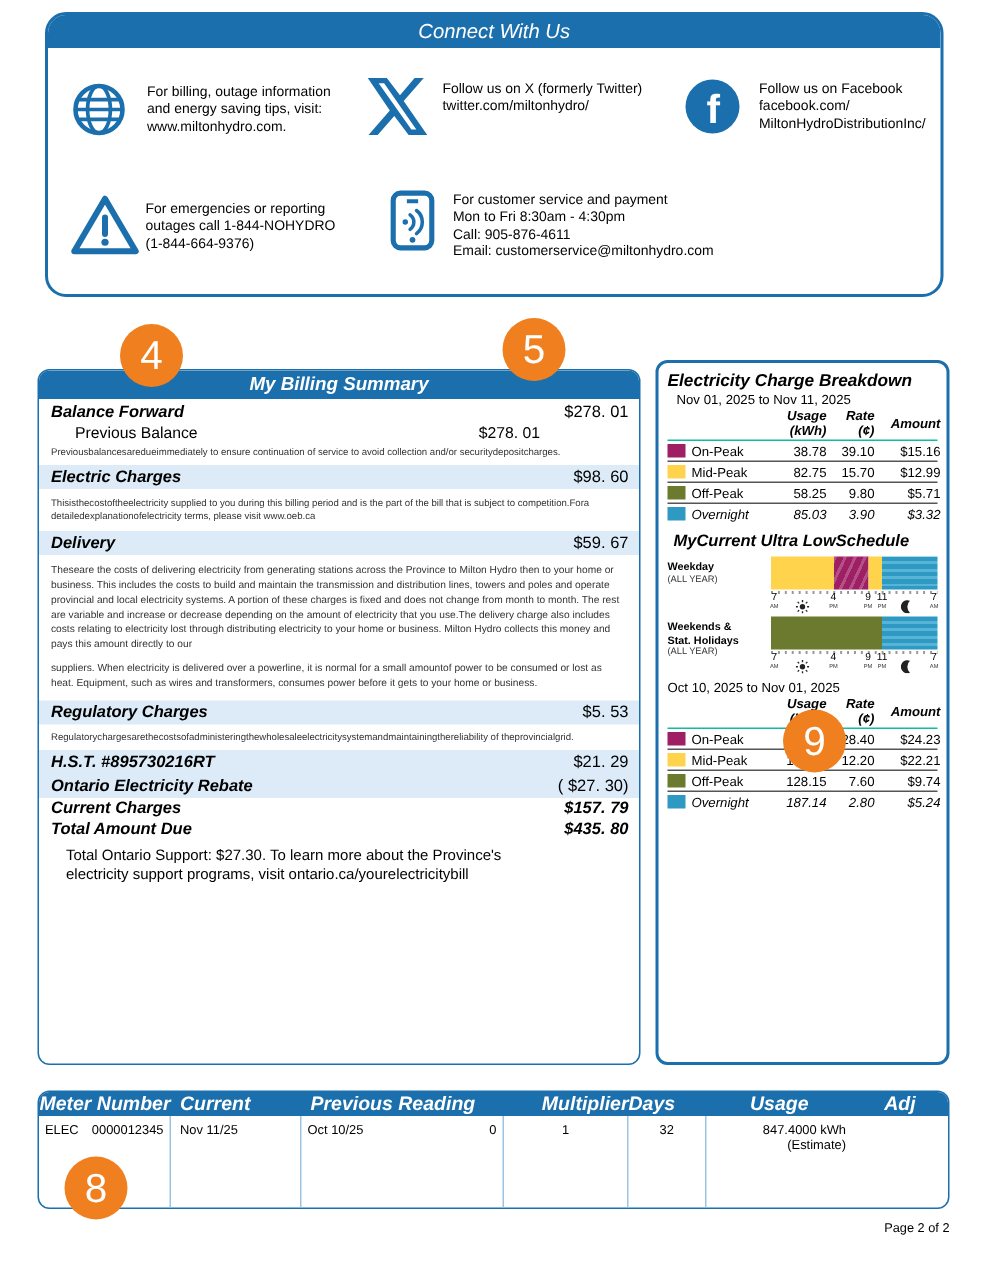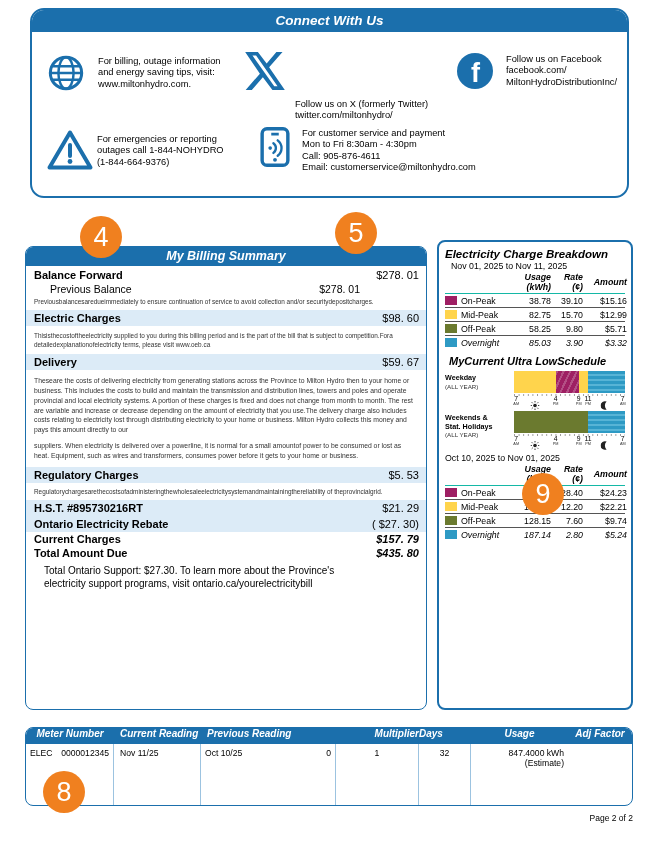--- a/index.html
+++ b/index.html
@@ -13,38 +13,38 @@
   }
   *{margin:0;padding:0;box-sizing:border-box;}
   html,body{background:#fff;}
   body{
     width:658px;height:851px;position:relative;
     font-family:"Liberation Sans",sans-serif;color:#000;overflow:hidden;
   }
   
   .connect-box{position:absolute;left:30px;top:8px;width:599px;height:190px;
     border:2.5px solid var(--blue);border-radius:14px;overflow:hidden;background:#fff;}
-  .connect-header{background:var(--blue);color:#fff;font-weight:bold;font-style:italic;
+  .connect-header{background:var(--blue);color:#fff;font-weight:normal;font-style:italic;
     text-align:center;font-size:13.5px;padding:3px 0 4px;}
   .ci{position:absolute;display:flex;align-items:flex-start;}
   .ci .txt{font-size:9.3px;line-height:1.22;padding-top:2px;}
   .ci svg{flex:0 0 auto;}
   .ci1{left:15px;top:44px;} .ci1 .txt{margin-left:13px;}
-  .ci2{left:213px;top:42px;} .ci2 .txt{margin-left:10px;margin-top:45px;}
+  .ci2{left:213px;top:42px;} .ci2 .txt{margin-left:10px;}
   .ci3{left:424px;top:42px;} .ci3 .txt{margin-left:12px;}
   .ci4{left:14px;top:118px;} .ci4 .txt{margin-left:3px;padding-top:6px;}
   .ci5{left:228px;top:116px;} .ci5 .txt{margin-left:12px;}
   
   .billing-box{position:absolute;left:25px;top:246px;width:402px;height:464px;
     border:1.5px solid var(--blue);border-radius:8px;overflow:hidden;background:#fff;}
   .billing-header{background:var(--blue);color:#fff;font-weight:bold;font-style:italic;
     text-align:center;font-size:12.5px;padding:2px 0 3px;}
   .srow{display:flex;justify-content:space-between;align-items:baseline;
     padding:1px 7px 1px 8px;font-size:11px;}
-  .srow .lbl{font-weight:bold;}
+  .srow .lbl{font-weight:bold;font-style:italic;}
   .srow .amt{font-weight:normal;font-style:normal;}
   .srow.shaded{background:var(--rowblue);padding-top:2px;padding-bottom:2px;}
   .srow.boldamt .amt{font-weight:bold;font-style:italic;}
   .subrow{display:flex;justify-content:space-between;font-size:10.5px;padding:1px 8px;}
   .subrow .lbl{padding-left:16px;}
   .subrow .amt{margin-right:58px;}
   .note{font-size:6.4px;color:#333;padding:2px 8px 1px;line-height:1.3;}
   .para{font-size:6.8px;color:#333;padding:0 8px;line-height:1.45;}
   .support{font-size:10px;line-height:1.32;padding:2px 8px 0 18px;}
   .mt2{margin-top:2px;}.mt3{margin-top:3px;}.mt4{margin-top:4px;}.mt6{margin-top:6px;}
@@ -86,21 +86,21 @@
     background-image:repeating-linear-gradient(to right,#999 0 1px,transparent 1px 100%);
     background-size:calc(100%/24) 2px;}
   .tick{position:absolute;top:2px;transform:translateX(-50%);text-align:center;line-height:1;}
   .tick .n{font-size:6.8px;display:block;}
   .tick .p{font-size:3.8px;display:block;color:#333;}
   .tick-glyph{position:absolute;top:2px;transform:translateX(-50%);}
   
   .meter-box{position:absolute;left:25px;top:727px;width:608px;height:79px;
     border:1.5px solid var(--blue);border-radius:8px;overflow:hidden;background:#fff;}
   .m-head{display:flex;background:var(--blue);color:#fff;font-weight:bold;font-style:italic;
-    font-size:10px;height:16px;align-items:flex-end;}
+    font-size:13px;height:16px;align-items:flex-end;}
   .m-body{display:flex;height:62px;font-size:8.6px;}
   .mc{height:100%;}
   .m-body .mc{border-right:1px solid #9CC3E0;padding-top:4px;}
   .m-body .mc:last-child{border-right:none;}
   .mc1{flex:0 0 88px;} .mc2{flex:0 0 87px;} .mc3{flex:0 0 135px;}
   .mc4{flex:0 0 83px;} .mc5{flex:0 0 52px;} .mc6{flex:0 0 97px;} .mc7{flex:1;}
   .m-head .mc1{text-align:center;}
   .m-head .mc2,.m-head .mc3{padding-left:6px;}
   .m-head .mc4{text-align:right;white-space:nowrap;}
   .m-head .mc5{text-align:left;white-space:nowrap;}

